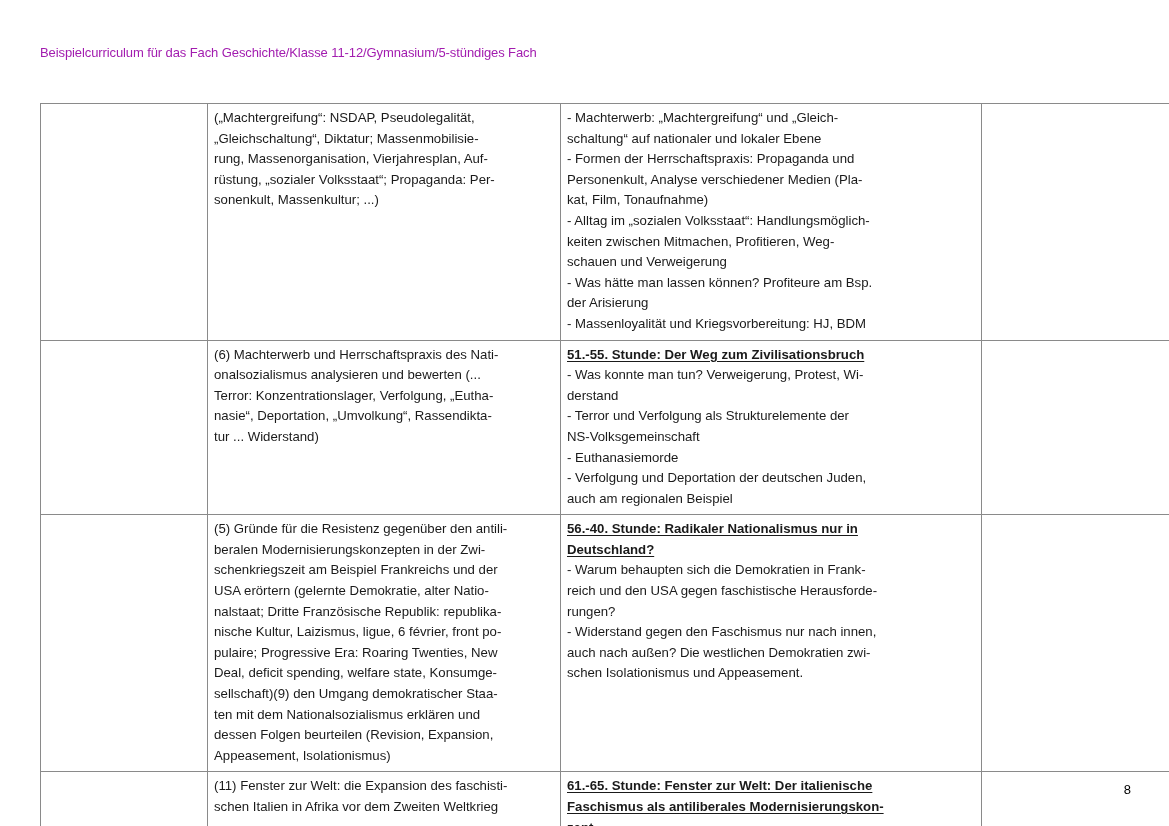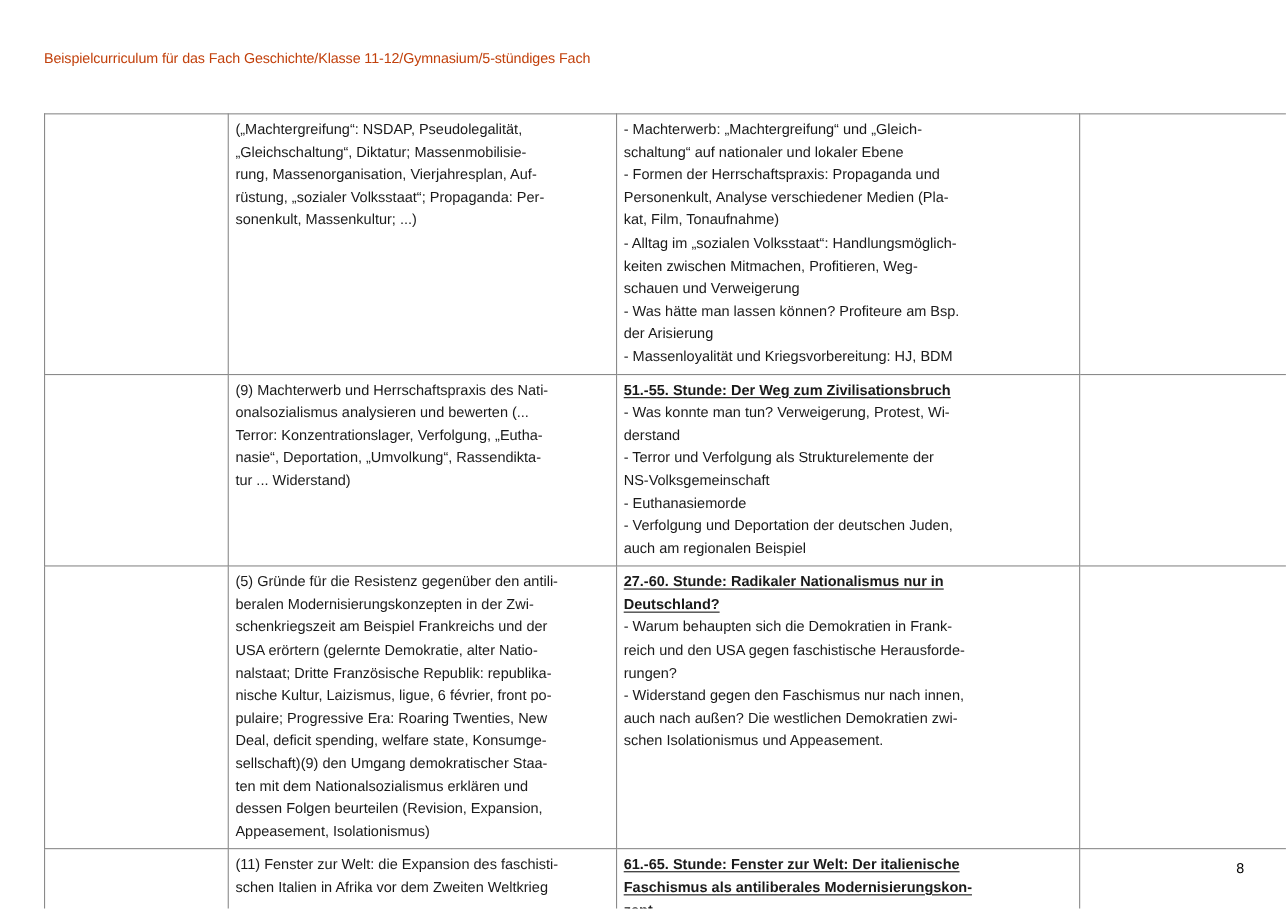--- a/index.html
+++ b/index.html
@@ -22,21 +22,21 @@
     height: 826px;
     box-sizing: border-box;
   }
   .doc-header {
     position: absolute;
     left: 40px;
     top: 45px;
     font-size: 13.0px;
     line-height: 16px;
     letter-spacing: -0.1px;
-    color: #c2410c;
+    color: #a21caf;
     white-space: nowrap;
   }
   .curriculum-table {
     position: absolute;
     left: 40px;
     top: 69px;
     width: 1090px;
     border-collapse: collapse;
     table-layout: fixed;
     margin-top: 34px;
@@ -120,21 +120,21 @@
         </td>
         <td class="col-d">
           <span class="cell-text empty-cell" style="display: block;"></span>
         </td>
       </tr>
       <tr>
         <td class="col-a">
           <span class="cell-text empty-cell" style="display: block;"></span>
         </td>
         <td class="col-b">
-          <span class="cell-text">(9) Machterwerb und Herrschaftspraxis des Nati-
+          <span class="cell-text">(6) Machterwerb und Herrschaftspraxis des Nati-
 onalsozialismus analysieren und bewerten (...
 Terror: Konzentrationslager, Verfolgung, „Eutha-
 nasie“, Deportation, „Umvolkung“, Rassendikta-
 tur ... Widerstand)</span>
         </td>
         <td class="col-c">
           <span class="cell-heading">51.-55. Stunde: Der Weg zum Zivilisationsbruch</span>
           <span class="cell-text">- Was konnte man tun? Verweigerung, Protest, Wi-
 derstand
 - Terror und Verfolgung als Strukturelemente der
@@ -159,21 +159,21 @@
 nalstaat; Dritte Französische Republik: republika-
 nische Kultur, Laizismus, ligue, 6 février, front po-
 pulaire; Progressive Era: Roaring Twenties, New
 Deal, deficit spending, welfare state, Konsumge-
 sellschaft)(9) den Umgang demokratischer Staa-
 ten mit dem Nationalsozialismus erklären und
 dessen Folgen beurteilen (Revision, Expansion,
 Appeasement, Isolationismus)</span>
         </td>
         <td class="col-c">
-          <span class="cell-heading">27.-60. Stunde: Radikaler Nationalismus nur in
+          <span class="cell-heading">56.-40. Stunde: Radikaler Nationalismus nur in
 Deutschland?</span>
           <span class="cell-text">- Warum behaupten sich die Demokratien in Frank-
 reich und den USA gegen faschistische Herausforde-
 rungen?
 - Widerstand gegen den Faschismus nur nach innen,
 auch nach außen? Die westlichen Demokratien zwi-
 schen Isolationismus und Appeasement.</span>
         </td>
         <td class="col-d">
           <span class="cell-text empty-cell" style="display: block;"></span>

